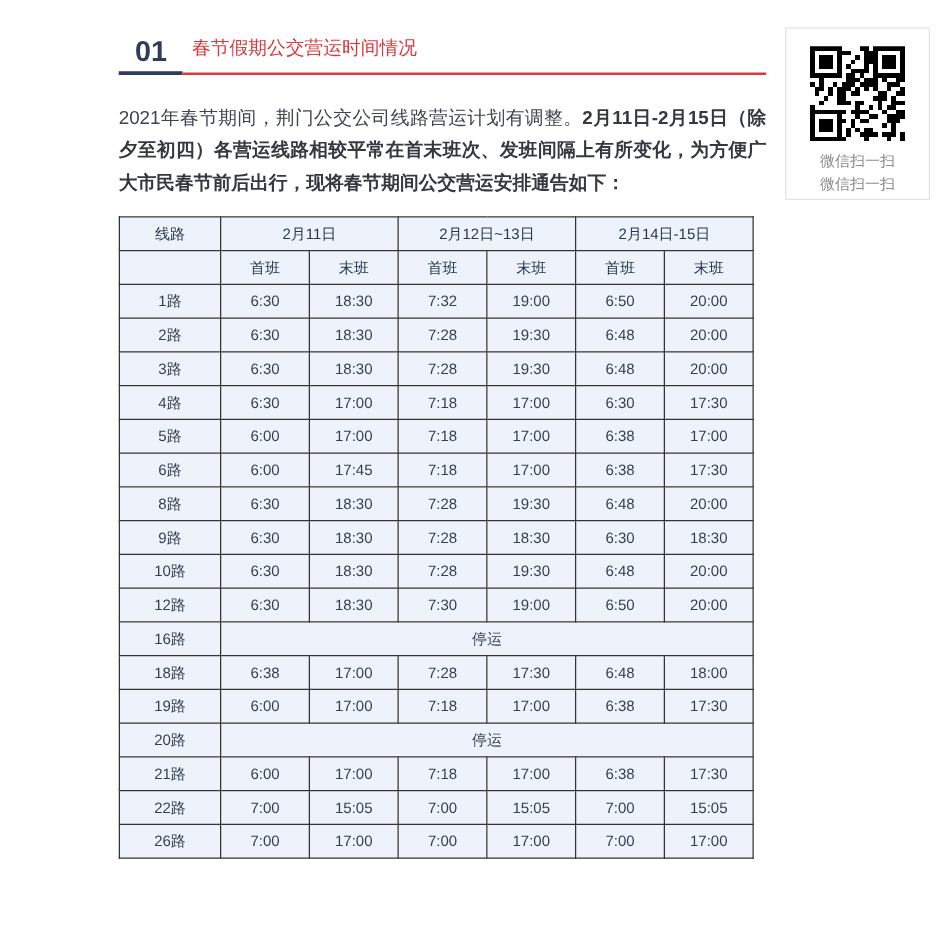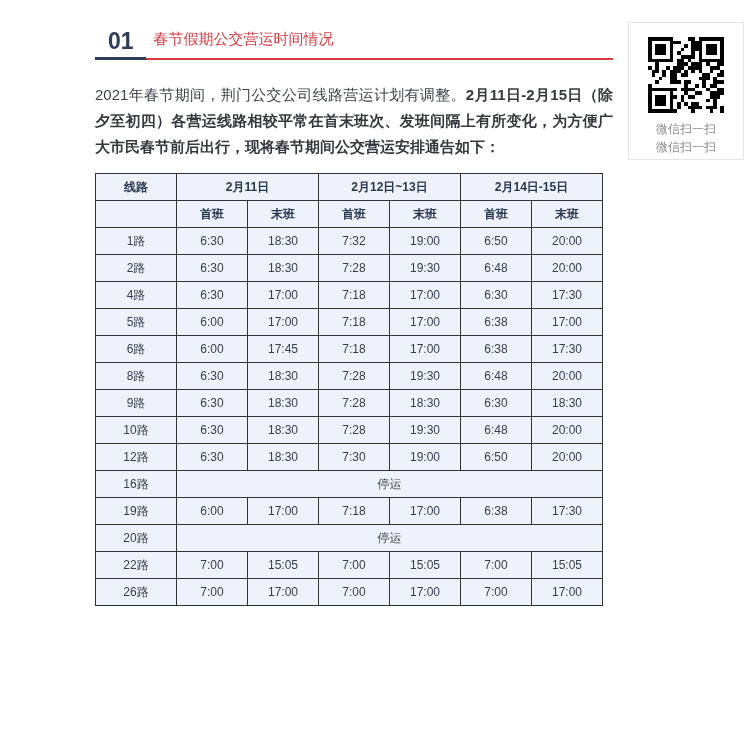--- a/index.html
+++ b/index.html
@@ -19,21 +19,21 @@
   .sec-title{font-size:15px;font-weight:normal;color:var(--red);line-height:1.2;}
   
   .intro{margin-top:22px;font-size:15px;line-height:26px;color:var(--text);
     text-align:justify;}
   .intro b{color:#35383f;}
   
   table.schedule{margin-top:13px;width:507px;border-collapse:collapse;table-layout:fixed;}
   table.schedule th,table.schedule td{border:1px solid var(--tbl-border);
     background:var(--tbl-bg);text-align:center;vertical-align:middle;
     height:27px;padding:0;font-size:12px;overflow:hidden;white-space:nowrap;}
-  table.schedule th{font-weight:bold;color:var(--tbl-head);}
+  table.schedule th{font-weight:normal;color:var(--tbl-head);}
   table.schedule td{font-weight:normal;color:var(--tbl-body);}
   
   .qr-box{position:absolute;left:628px;top:22px;width:116px;height:138px;
     border:1px solid var(--box-border);background:#fff;text-align:center;}
   .qr-box svg{display:block;margin:14px auto 0 auto;width:76px;height:76px;}
   .qr-caption{margin-top:7px;font-size:12px;line-height:18px;color:var(--gray);}
 </style>
 </head>
 <body>
 
@@ -88,20 +88,29 @@
         <tr>
           <td>2路</td>
           <td>6:30</td>
           <td>18:30</td>
           <td>7:28</td>
           <td>19:30</td>
           <td>6:48</td>
           <td>20:00</td>
         </tr>
         <tr>
+          <td>3路</td>
+          <td>6:30</td>
+          <td>18:30</td>
+          <td>7:28</td>
+          <td>19:30</td>
+          <td>6:48</td>
+          <td>20:00</td>
+        </tr>
+        <tr>
           <td>4路</td>
           <td>6:30</td>
           <td>17:00</td>
           <td>7:18</td>
           <td>17:00</td>
           <td>6:30</td>
           <td>17:30</td>
         </tr>
         <tr>
           <td>5路</td>
@@ -155,31 +164,49 @@
           <td>7:30</td>
           <td>19:00</td>
           <td>6:50</td>
           <td>20:00</td>
         </tr>
         <tr>
           <td>16路</td>
           <td colspan="6">停运</td>
         </tr>
         <tr>
+          <td>18路</td>
+          <td>6:38</td>
+          <td>17:00</td>
+          <td>7:28</td>
+          <td>17:30</td>
+          <td>6:48</td>
+          <td>18:00</td>
+        </tr>
+        <tr>
           <td>19路</td>
           <td>6:00</td>
           <td>17:00</td>
           <td>7:18</td>
           <td>17:00</td>
           <td>6:38</td>
           <td>17:30</td>
         </tr>
         <tr>
           <td>20路</td>
           <td colspan="6">停运</td>
+        </tr>
+        <tr>
+          <td>21路</td>
+          <td>6:00</td>
+          <td>17:00</td>
+          <td>7:18</td>
+          <td>17:00</td>
+          <td>6:38</td>
+          <td>17:30</td>
         </tr>
         <tr>
           <td>22路</td>
           <td>7:00</td>
           <td>15:05</td>
           <td>7:00</td>
           <td>15:05</td>
           <td>7:00</td>
           <td>15:05</td>
         </tr>

